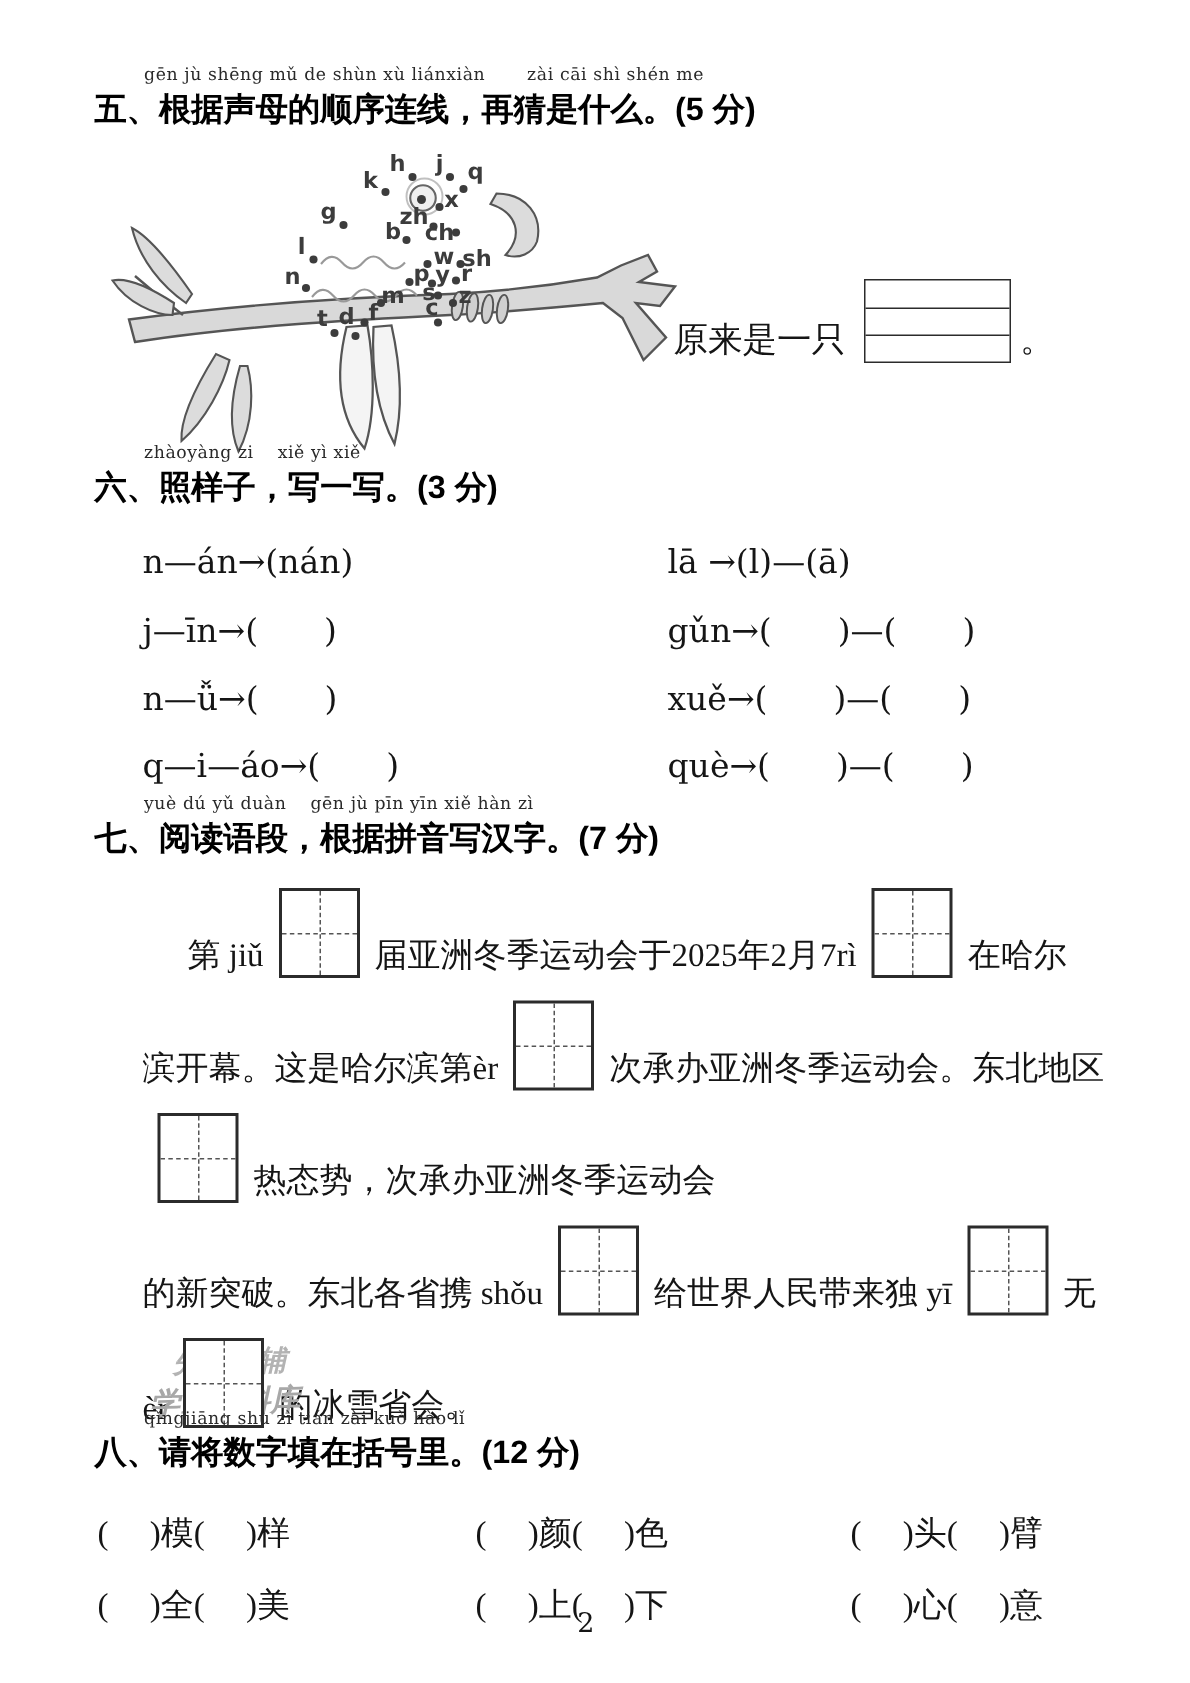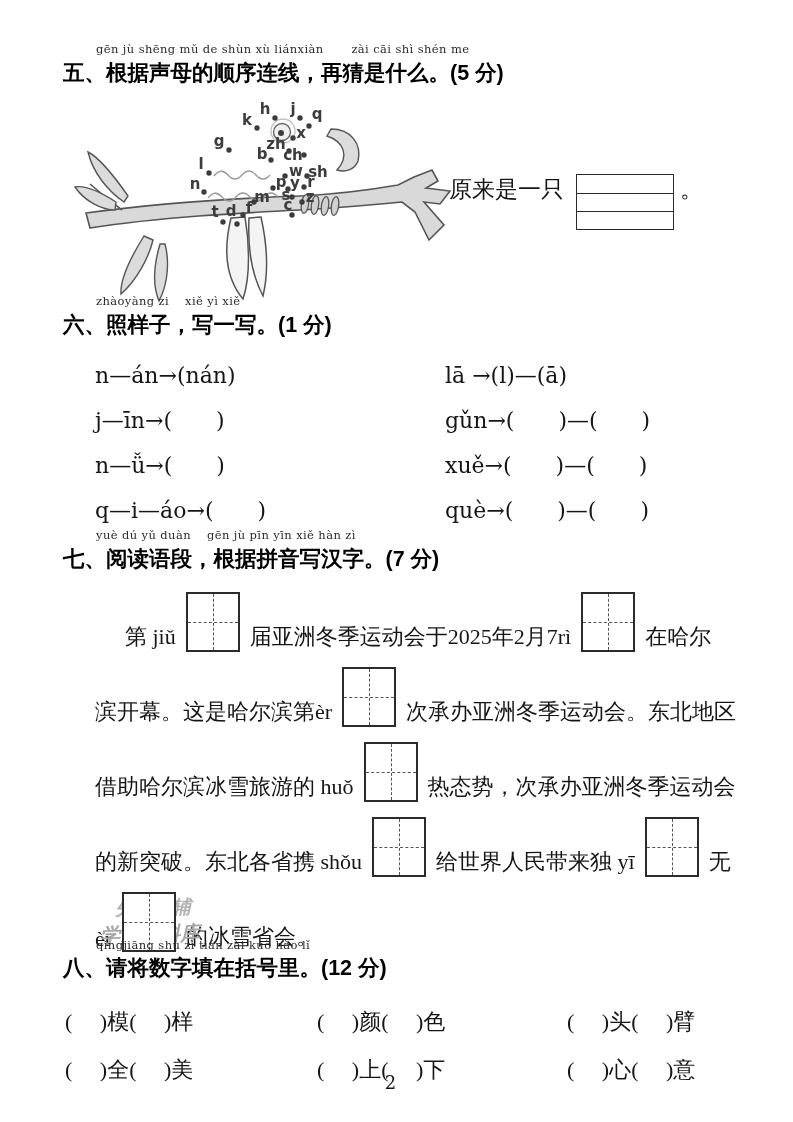--- a/index.html
+++ b/index.html
@@ -8,21 +8,21 @@
   .sec{position:absolute;left:63px;right:40px;}
   .sec-pinyin{font-family:"DejaVu Serif",serif;font-size:11.5px;color:#2a2a2a;
               margin-left:33px;letter-spacing:.4px;white-space:pre;}
   .sec-title{font-family:"Liberation Sans","DejaVu Sans",sans-serif;font-weight:700;
              font-size:21.5px;color:#000000;margin-top:1px;white-space:nowrap;}
   
   .fig-area{position:absolute;left:63px;top:100px;width:690px;height:200px;}
   .fig-svg{position:absolute;left:5px;top:0;}
   .dot-label{font-family:"DejaVu Sans",sans-serif;font-size:15px;font-weight:600;fill:#3c3c3c;}
   .dot-pt{fill:#3c3c3c;}
-  .answer-line{position:absolute;left:386px;top:74px;display:flex;align-items:flex-start;
+  .answer-line{position:absolute;left:386px;top:86px;display:flex;align-items:flex-end;
                font-size:23px;white-space:nowrap;}
   .fourline{display:inline-block;width:96px;height:54px;border:1.5px solid #2b2b2b;
             position:relative;background:#fff;margin:0 6px 0 12px;}
   .fourline i{position:absolute;left:0;right:0;height:0;border-top:1.2px solid #2b2b2b;}
   .fourline i.l1{top:33%;} .fourline i.l2{top:66%;}
   
   .s6-grid{display:grid;grid-template-columns:350px 1fr;margin-left:32px;margin-top:14px;}
   .ex-item{height:45px;display:flex;align-items:center;font-size:22px;
            font-family:"DejaVu Serif",serif;white-space:pre;}
   
@@ -144,21 +144,21 @@
       <span class="fourline">
           <i class="l1"></i>
           <i class="l2"></i>
         </span>
       <span>。</span>
     </div>
   </div>
 
   <div class="sec" style="top:294px;">
     <div class="sec-pinyin">zhàoyàng zi　 xiě yì xiě</div>
-    <div class="sec-title">六、照样子，写一写。(1 分)</div>
+    <div class="sec-title">六、照样子，写一写。(3 分)</div>
     <div class="s6-grid">
       <div>
           <div class="ex-item">n—án→(nán)</div>
           <div class="ex-item">j—īn→(　　)</div>
           <div class="ex-item">n—ǚ→(　　)</div>
           <div class="ex-item">q—i—áo→(　　)</div>
         </div>
       <div>
           <div class="ex-item">lā →(l)—(ā)</div>
           <div class="ex-item">gǔn→(　　)—(　　)</div>
@@ -169,21 +169,21 @@
   </div>
 
   <div class="sec" style="top:528px;">
     <div class="sec-pinyin">yuè dú yǔ duàn　 gēn jù pīn yīn xiě hàn zì</div>
     <div class="sec-title">七、阅读语段，根据拼音写汉字。(7 分)</div>
     <div class="s7-paragraph">
       <div class="watermark wm1">先锋教辅</div>
       <div class="watermark wm2">学霸资料库</div>
     <div class="p-line indent"><span>第 jiǔ</span><span class="tzg"></span><span>届亚洲冬季运动会于2025年2月7rì</span><span class="tzg"></span><span>在哈尔</span></div>
         <div class="p-line"><span>滨开幕。这是哈尔滨第èr</span><span class="tzg"></span><span>次承办亚洲冬季运动会。东北地区</span></div>
-        <div class="p-line"><span>借助哈尔滨冰雪旅游的 huǒ</span><span class="tzg"></span><span>热态势，次承办亚洲冬季运动会</span></div>
+        <div class="p-line"><span class="tzg"></span><span>热态势，次承办亚洲冬季运动会</span></div>
         <div class="p-line"><span>的新突破。东北各省携 shǒu</span><span class="tzg"></span><span>给世界人民带来独 yī</span><span class="tzg"></span><span>无</span></div>
         <div class="p-line"><span>èr</span><span class="tzg"></span><span>的冰雪省会。</span></div>
       </div>
   </div>
 
   <div class="sec" style="top:938px;">
     <div class="sec-pinyin">qǐngjiāng shù zì tián zài kuò hào lǐ</div>
     <div class="sec-title">八、请将数字填在括号里。(12 分)</div>
     <div class="s8-grid">
         <div class="s8-cell">(　 )模(　 )样</div>

